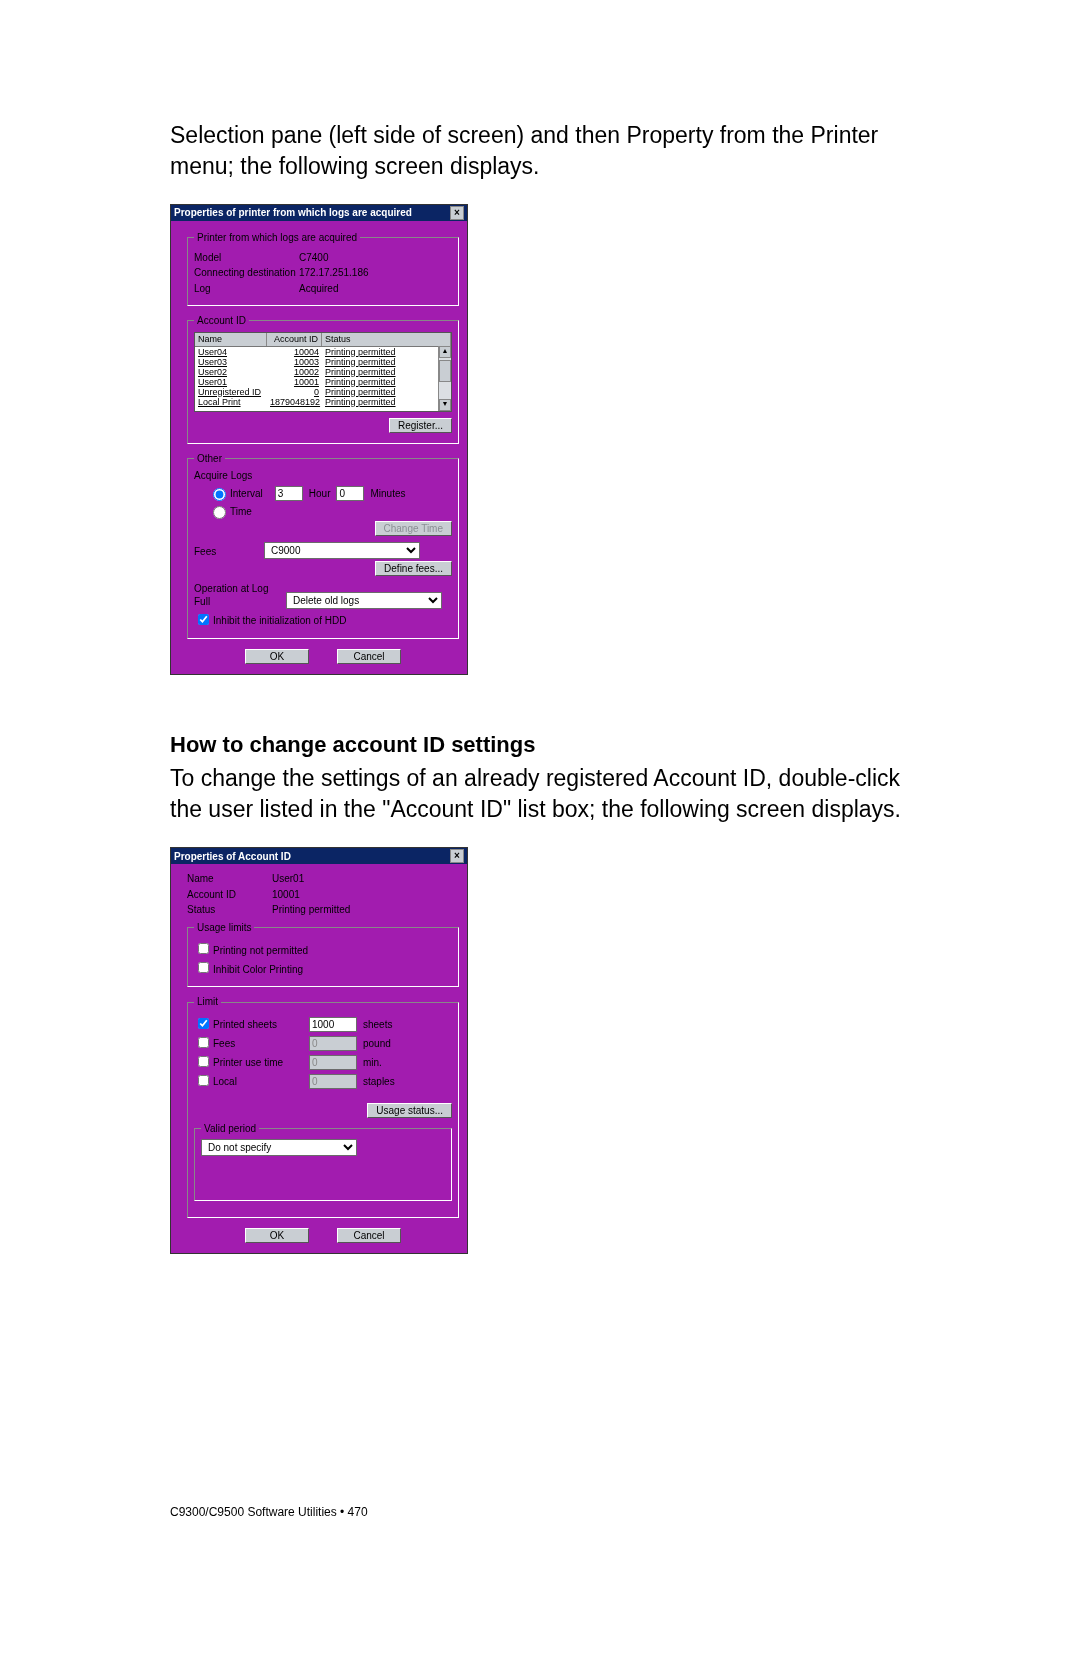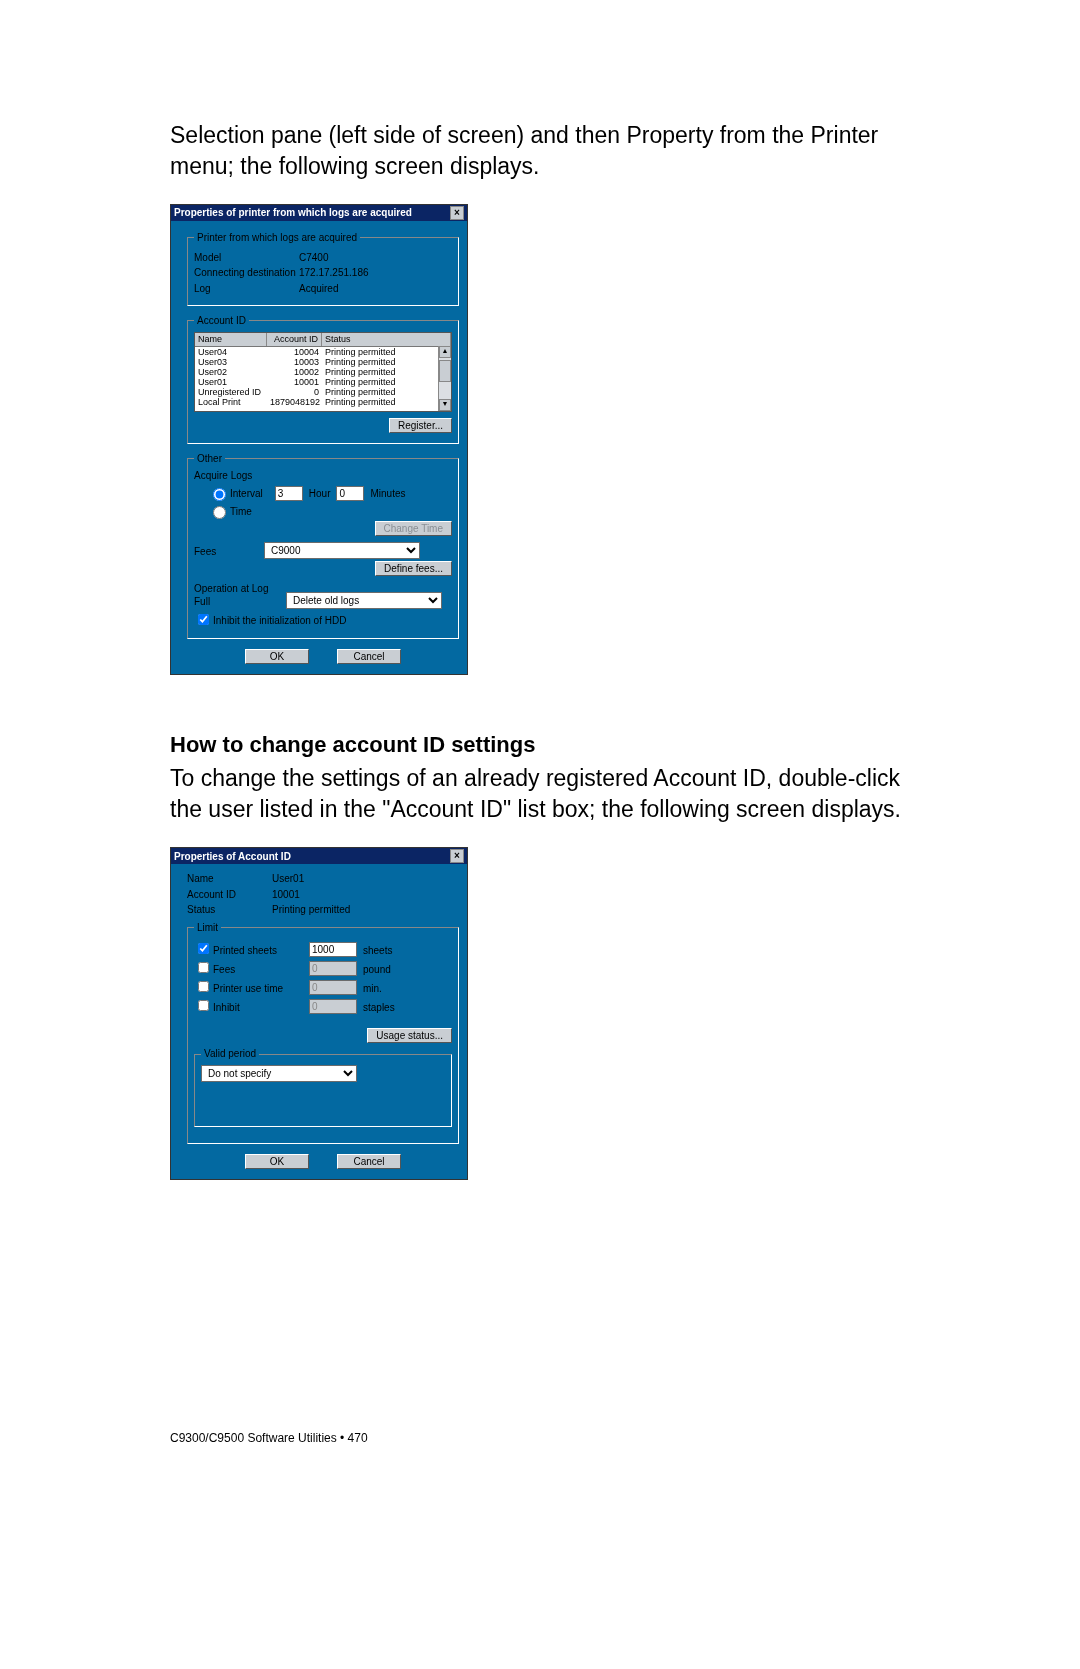--- a/index.html
+++ b/index.html
@@ -24,21 +24,21 @@
   }
   .footer {
     text-align: left;
     font-size: 12px;
     margin-top: 250px;
     color: #000;
   }
 
   
   .dialog {
-    background: #0369a1;
+    background: #a21caf;
     border: 1px solid #333;
     width: 296px;
     font-size: 10px;
     color: #000;
     position: relative;
     margin-top: 22px;
   }
   .titlebar {
     background: #0b2564;
     color: #fff;
@@ -112,21 +112,21 @@
   }
   .list-head > div {
     border-right: 1px solid #888;
     padding: 0 3px;
     box-sizing: border-box;
   }
   .c-name   { width: 72px; }
   .c-acct   { width: 55px; text-align: right; }
   .c-status { flex: 1; padding-left: 6px; }
   .list-body { font-size: 9px; }
-  .list-row { display: flex; height: 10px; line-height: 10px; }
+  .list-row { display: flex; height: 10px; line-height: 10px; text-decoration: underline; }
   .list-row > div { box-sizing: border-box; padding: 0 3px; }
   .scroll {
     position: absolute;
     right: 0; top: 13px; bottom: 0;
     width: 12px;
     background: #dcdfe3;
     border-left: 1px solid #888;
   }
   .sc-btn {
     width: 10px; height: 10px;
@@ -298,20 +298,31 @@
       </div>
       <div class="row">
         <div class="lbl" style="width:85px">Account ID</div>
         <div>10001</div>
       </div>
       <div class="row">
         <div class="lbl" style="width:85px">Status</div>
         <div>Printing permitted</div>
       </div>
 
+      <fieldset>
+        <legend>Usage limits</legend>
+        <div class="row">
+          <input type="checkbox" class="chk" style="">
+          <span>Printing not permitted</span>
+        </div>
+        <div class="row">
+          <input type="checkbox" class="chk" style="">
+          <span>Inhibit Color Printing</span>
+        </div>
+      </fieldset>
 
       <fieldset>
         <legend>Limit</legend>
         <div class="row">
           <input type="checkbox" class="chk" checked="" style="">
           <span style="width:96px">Printed sheets</span>
           <input class="txt" style="width: 42px;" value="1000">
           <span class="unit">sheets</span>
         </div>
         <div class="row">
@@ -321,21 +332,21 @@
           <span class="unit">pound</span>
         </div>
         <div class="row">
           <input type="checkbox" class="chk" style="">
           <span style="width:96px">Printer use time</span>
           <input class="txt disabled-input" style="width: 42px;" value="0">
           <span class="unit">min.</span>
         </div>
         <div class="row">
           <input type="checkbox" class="chk" style="">
-          <span style="width:96px">Inhibit</span>
+          <span style="width:96px">Local</span>
           <input class="txt disabled-input" style="width: 42px;" value="0">
           <span class="unit">staples</span>
         </div>
         <div class="row" style="margin-top:14px">
           <button class="btn right">Usage status...</button>
         </div>
         <fieldset style="margin-top:4px;">
           <legend>Valid period</legend>
           <select class="sel" style="width:150px">
             <option>Do not specify</option>

